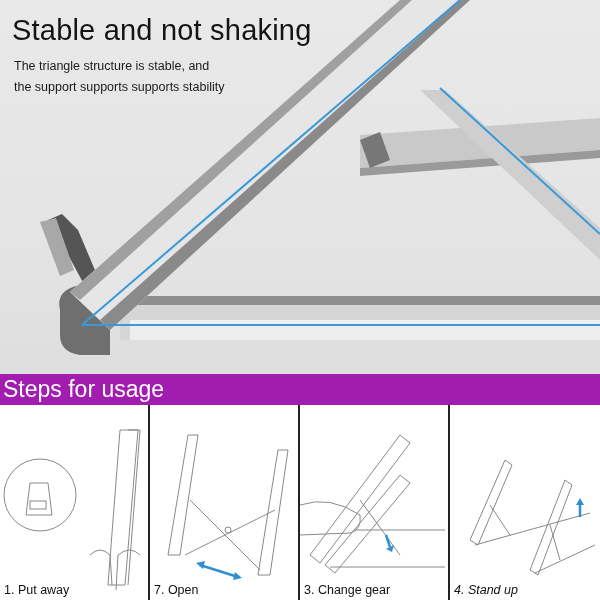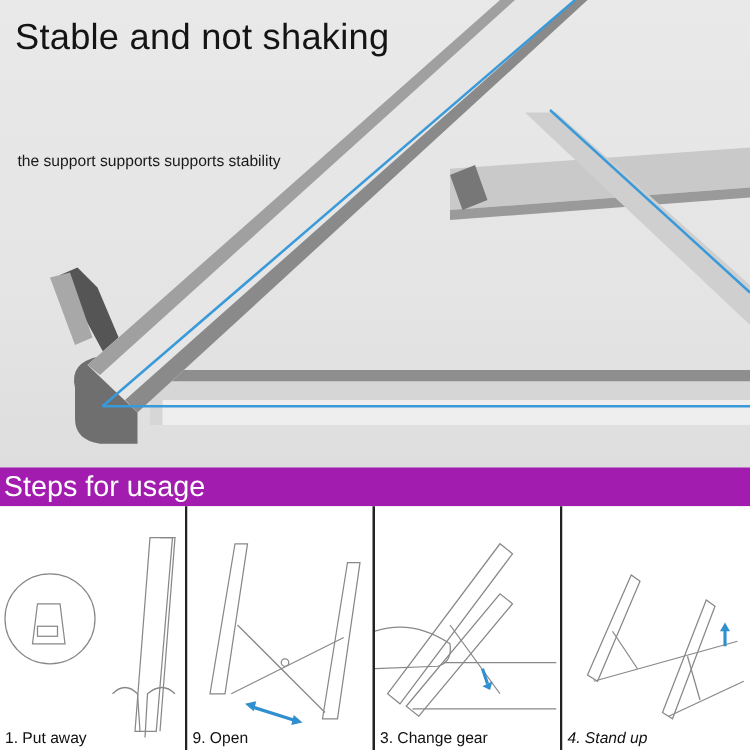--- a/index.html
+++ b/index.html
@@ -4,21 +4,21 @@
 <style>
   * { box-sizing: border-box; margin: 0; padding: 0; }
   html, body { width: 600px; height: 600px; overflow: hidden; background: #fff; }
   body { font-family: "Liberation Sans", sans-serif; position: relative; }
   .hero { position: absolute; left: 0; top: 0; width: 600px; height: 409px;
     background: linear-gradient(180deg, #e9e9e9 0%, #e4e4e4 60%, #dcdcdc 100%); overflow: hidden; }
   .hero-svg { position: absolute; left: 0; top: 0; }
   .hero-title { position: absolute; left: 12px; top: 14px; font-size: 29px; color: #141414; letter-spacing: 0.2px; }
   .hero-sub { position: absolute; left: 14px; font-size: 12.5px; color: #1a1a1a; }
   .hero-sub.l1 { top: 59px; }
-  .hero-sub.l2 { top: 80px; margin-top: 42px; }
+  .hero-sub.l2 { top: 80px; }
   .steps-bar { position: absolute; left: 0; top: 374px; width: 600px; height: 31px; background: #a21caf; }
   .steps-title { position: absolute; left: 3px; top: 2px; font-size: 23px; color: #fff; }
   .panels { position: absolute; left: 0; top: 405px; width: 600px; height: 172px; display: flex; }
   .panel { position: relative; width: 150px; height: 195px; background: #fff; border-right: 2px solid #222; overflow: hidden; }
   .panel:last-child { border-right: none; font-style: italic; }
   .panel svg { position: absolute; left: 0; top: 0; }
   .panel-label { position: absolute; left: 4px; bottom: 3px; font-size: 12.5px; color: #111; }
 </style>
 </head>
 <body>
@@ -43,20 +43,21 @@
 
     <polygon points="70,292 400,0 470,0 110,330" fill="#e6e6e6"></polygon>
     <polygon points="70,292 400,0 412,0 80,300" fill="#a0a0a0"></polygon>
     <polygon points="100,320 460,0 470,0 110,330" fill="#8a8a8a"></polygon>
     <polygon points="360,140 380,132 390,160 370,168" fill="#777"></polygon>
 
     <line x1="82" y1="325" x2="460" y2="0" stroke="#3a9ad9" stroke-width="2"></line>
     <line x1="82" y1="325" x2="600" y2="325" stroke="#3a9ad9" stroke-width="2"></line>
   </svg>
   <div class="hero-title">Stable and not shaking</div>
+  <div class="hero-sub l1">The triangle structure is stable, and</div>
   <div class="hero-sub l2">the support supports supports stability</div>
 </div>
 
 <div class="steps-bar">
   <div class="steps-title">Steps for usage</div>
 </div>
 
 <div class="panels">
   <div class="panel">
     <svg width="150" height="195" viewBox="0 0 150 195" fill="none" stroke="#888" stroke-width="1">
@@ -73,21 +74,21 @@
     <svg width="150" height="195" viewBox="0 0 150 195" fill="none" stroke="#888" stroke-width="1">
       <path d="M38,30 L48,30 L30,150 L18,150 Z"></path>
       <path d="M128,45 L138,45 L120,170 L108,170 Z"></path>
       <line x1="40" y1="95" x2="110" y2="165"></line>
       <line x1="35" y1="150" x2="125" y2="105"></line>
       <circle cx="78" cy="125" r="3"></circle>
       <line x1="50" y1="160" x2="88" y2="172" stroke="#2f8fcf" stroke-width="2.5"></line>
       <polygon points="46,158 55,156 53,164" fill="#2f8fcf" stroke="none"></polygon>
       <polygon points="92,173 83,175 85,167" fill="#2f8fcf" stroke="none"></polygon>
     </svg>
-    <div class="panel-label">9. Open</div>
+    <div class="panel-label">7. Open</div>
   </div>
   <div class="panel">
     <svg width="150" height="195" viewBox="0 0 150 195" fill="none" stroke="#888" stroke-width="1">
       <path d="M10,150 L100,30 L110,38 L20,158 Z"></path>
       <path d="M25,160 L100,70 L110,78 L35,168 Z"></path>
       <line x1="30" y1="162" x2="145" y2="162"></line>
       <line x1="55" y1="125" x2="145" y2="125"></line>
       <line x1="60" y1="95" x2="100" y2="150"></line>
       <path d="M0,100 Q30,90 60,110 Q62,125 50,128 L0,130"></path>
       <line x1="86" y1="130" x2="90" y2="142" stroke="#2f8fcf" stroke-width="2.5"></line>

